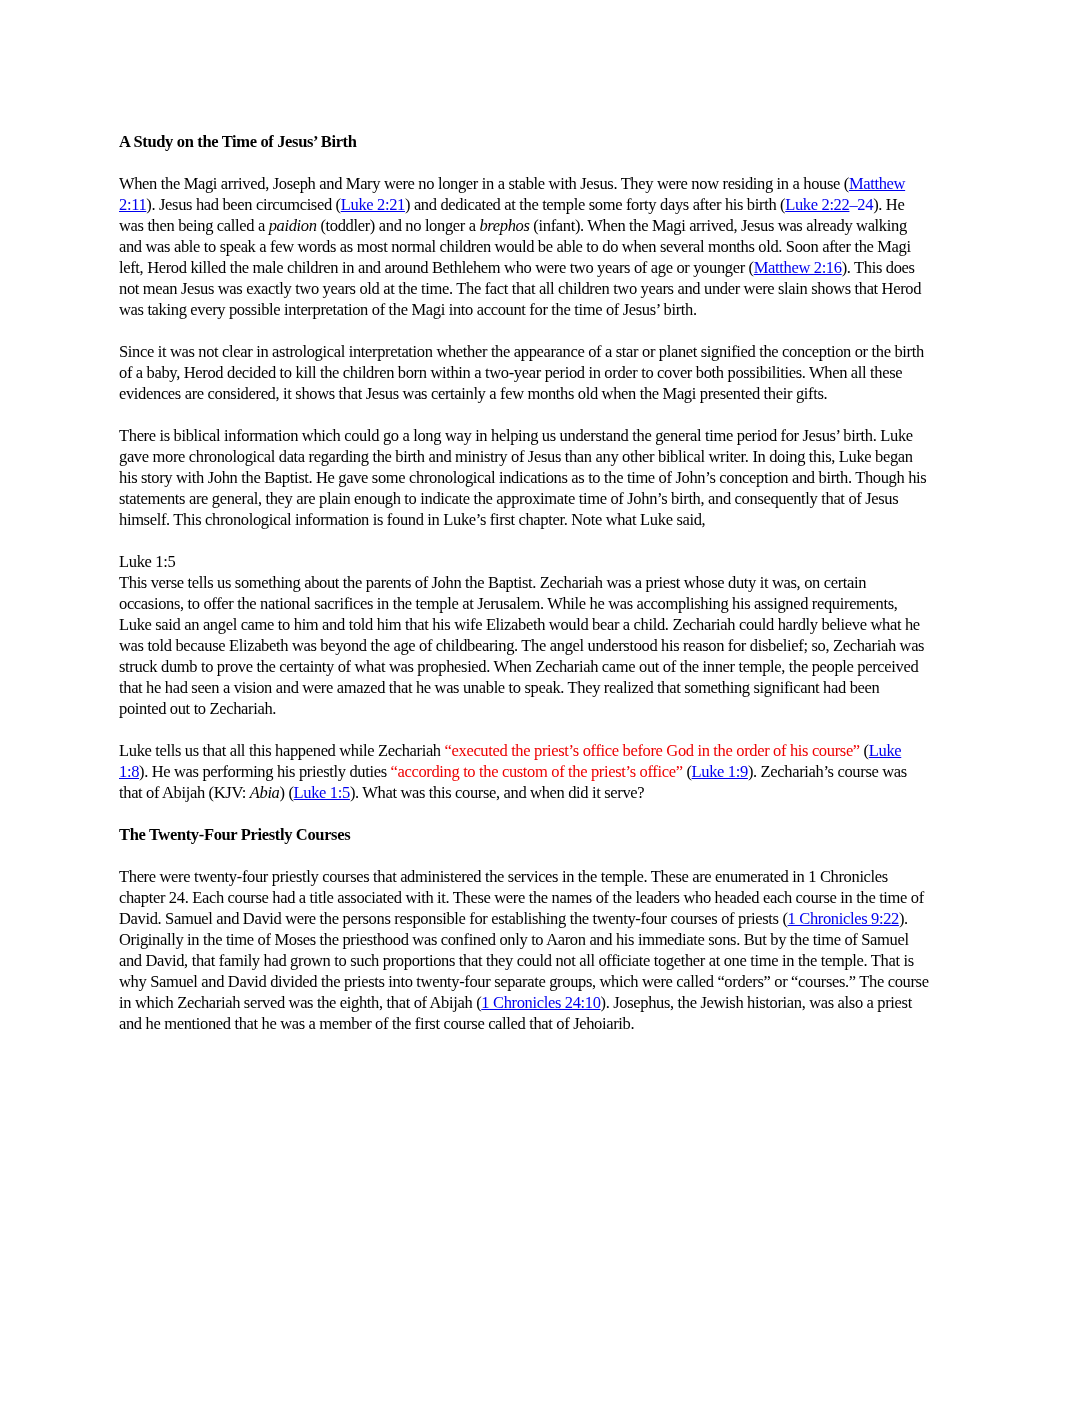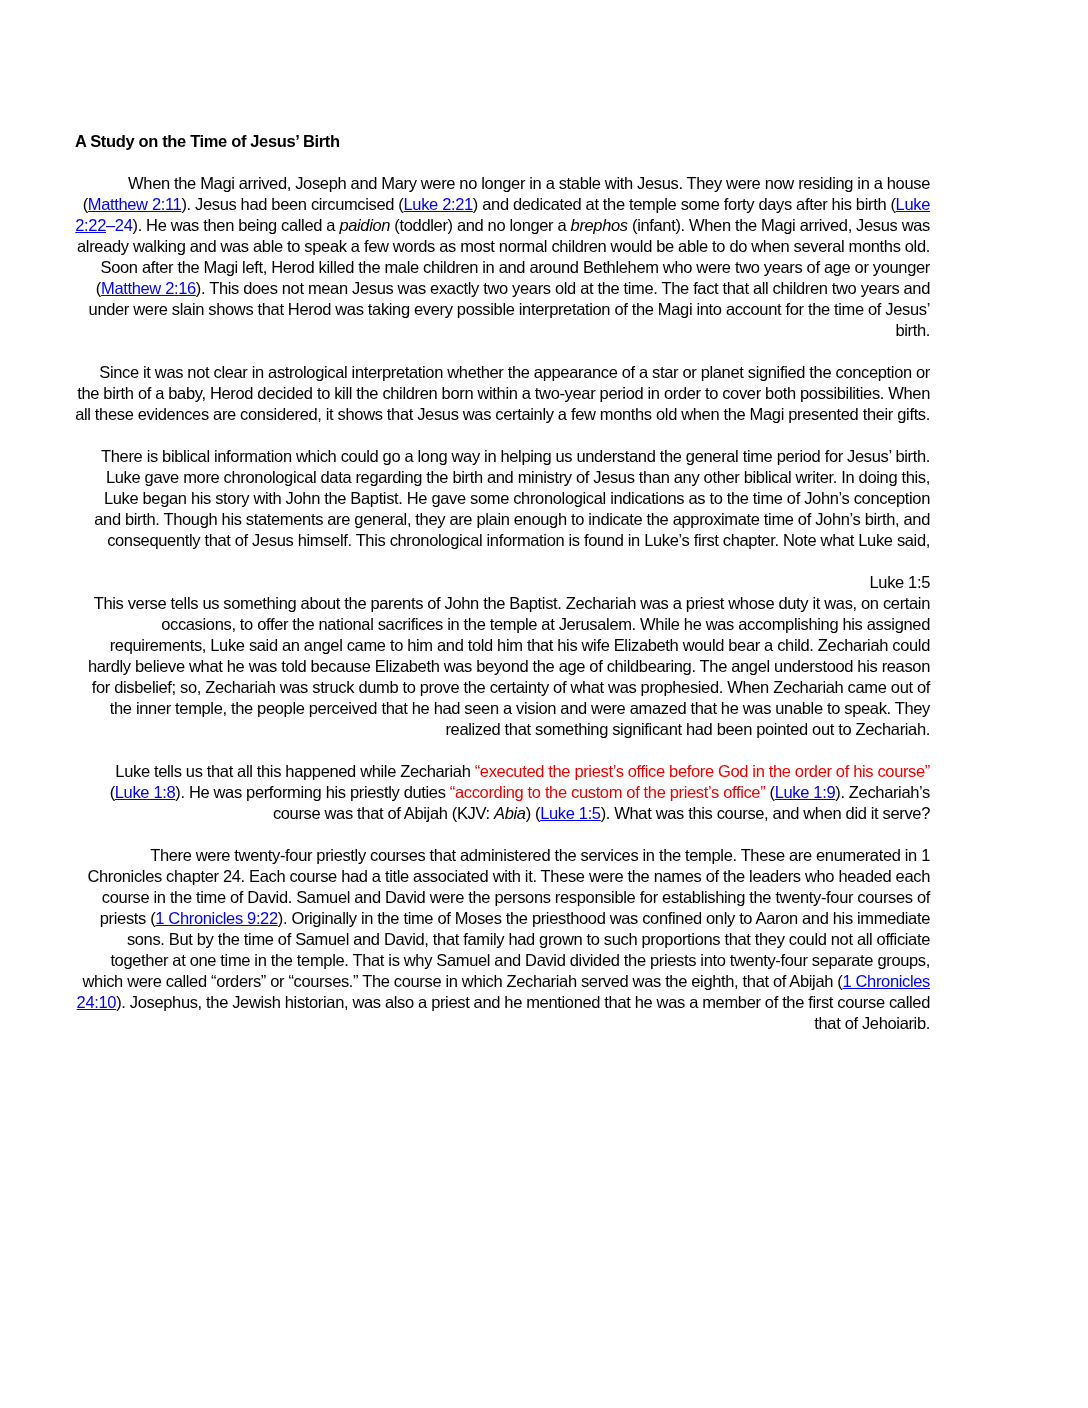--- a/index.html
+++ b/index.html
@@ -5,37 +5,37 @@
   html, body {
     margin: 0;
     padding: 0;
     background: #ffffff;
   }
   .page {
     position: relative;
     width: 1088px;
     height: 1408px;
     box-sizing: border-box;
-    padding: 131px 158px 0 75px;
+    padding: 131px 158px 0 119px;
     background: var(--page-bg, #ffffff);
-    font-family: Liberation Sans, sans-serif;
+    font-family: Liberation Serif, serif;
     font-size: 16.5px;
     line-height: 21px;
     letter-spacing: -0.35px;
     color: var(--text-color, #000000);
     overflow: hidden;
   }
   .doc-title, .doc-subheading {
     font-size: 16.5px;
     font-weight: bold;
     margin: 0 0 21px 0;
   }
   .para {
     margin: 0 0 21px 0;
-    text-align: right;
+    text-align: left;
   }
   .verse-label {
     margin: 0;
   }
   .red-para, .red-text-run {
     color: var(--red-color, #ee0000);
   }
   .doc-link {
     color: var(--link-color, #0000ee);
     text-decoration: underline;
@@ -62,16 +62,17 @@
 
   <p class="para">There is biblical information which could go a long way in helping us understand the general time period for Jesus’ birth. Luke gave more chronological data regarding the birth and ministry of Jesus than any other biblical writer. In doing this, Luke began his story with John the Baptist. He gave some chronological indications as to the time of John’s conception and birth. Though his statements are general, they are plain enough to indicate the approximate time of John’s birth, and consequently that of Jesus himself. This chronological information is found in Luke’s first chapter. Note what Luke said,</p>
 
   <p class="para verse-label">Luke 1:5</p>
 
 
   <p class="para">This verse tells us something about the parents of John the Baptist. Zechariah was a priest whose duty it was, on certain occasions, to offer the national sacrifices in the temple at Jerusalem. While he was accomplishing his assigned requirements, Luke said an angel came to him and told him that his wife Elizabeth would bear a child. Zechariah could hardly believe what he was told because Elizabeth was beyond the age of childbearing. The angel understood his reason for disbelief; so, Zechariah was struck dumb to prove the certainty of what was prophesied. When Zechariah came out of the inner temple, the people perceived that he had seen a vision and were amazed that he was unable to speak. They realized that something significant had been pointed out to Zechariah.</p>
 
   <p class="para"><span class="plain-text-run">Luke tells us that all this happened while Zechariah </span><span class="red-text-run">“executed the priest’s office before God in the order of his course”</span><span class="plain-text-run"> (</span><a class="doc-link" href="#">Luke 1:8</a><span class="plain-text-run">). He was performing his priestly duties </span><span class="red-text-run">“according to the custom of the priest’s office”</span><span class="plain-text-run"> (</span><a class="doc-link" href="#">Luke 1:9</a><span class="plain-text-run">). Zechariah’s course was that of Abijah (KJV: </span><span class="italic-text-run">Abia</span><span class="plain-text-run">) (</span><a class="doc-link" href="#">Luke 1:5</a><span class="plain-text-run">). What was this course, and when did it serve?</span></p>
 
+  <h2 class="doc-subheading">The Twenty-Four Priestly Courses</h2>
 
   <p class="para"><span class="plain-text-run">There were twenty-four priestly courses that administered the services in the temple. These are enumerated in 1 Chronicles chapter 24. Each course had a title associated with it. These were the names of the leaders who headed each course in the time of David. Samuel and David were the persons responsible for establishing the twenty-four courses of priests (</span><a class="doc-link" href="#">1 Chronicles 9:22</a><span class="plain-text-run">). Originally in the time of Moses the priesthood was confined only to Aaron and his immediate sons. But by the time of Samuel and David, that family had grown to such proportions that they could not all officiate together at one time in the temple. That is why Samuel and David divided the priests into twenty-four separate groups, which were called “orders” or “courses.” The course in which Zechariah served was the eighth, that of Abijah (</span><a class="doc-link" href="#">1 Chronicles 24:10</a><span class="plain-text-run">). Josephus, the Jewish historian, was also a priest and he mentioned that he was a member of the first course called that of Jehoiarib.</span></p>
 
 </div>
 
 </body></html>

